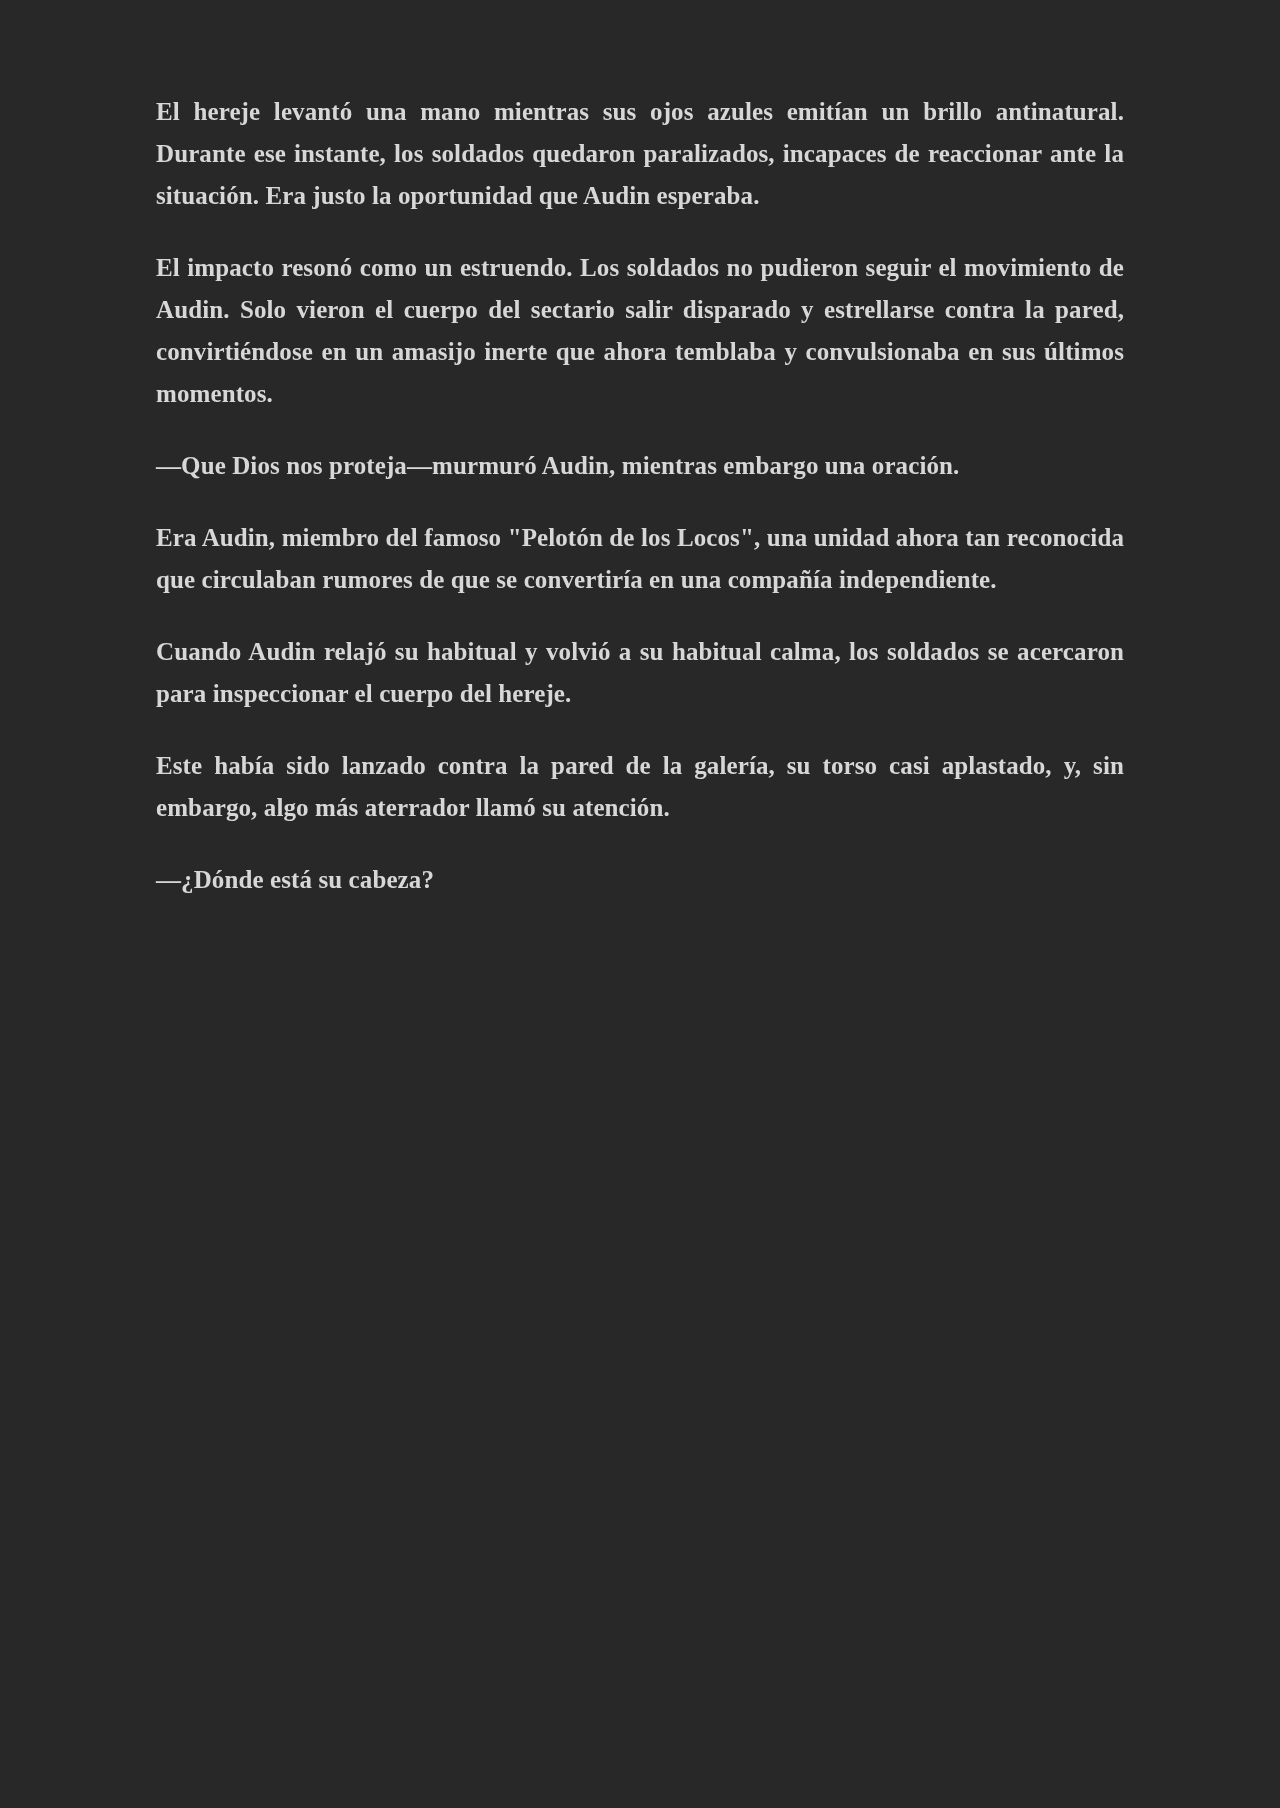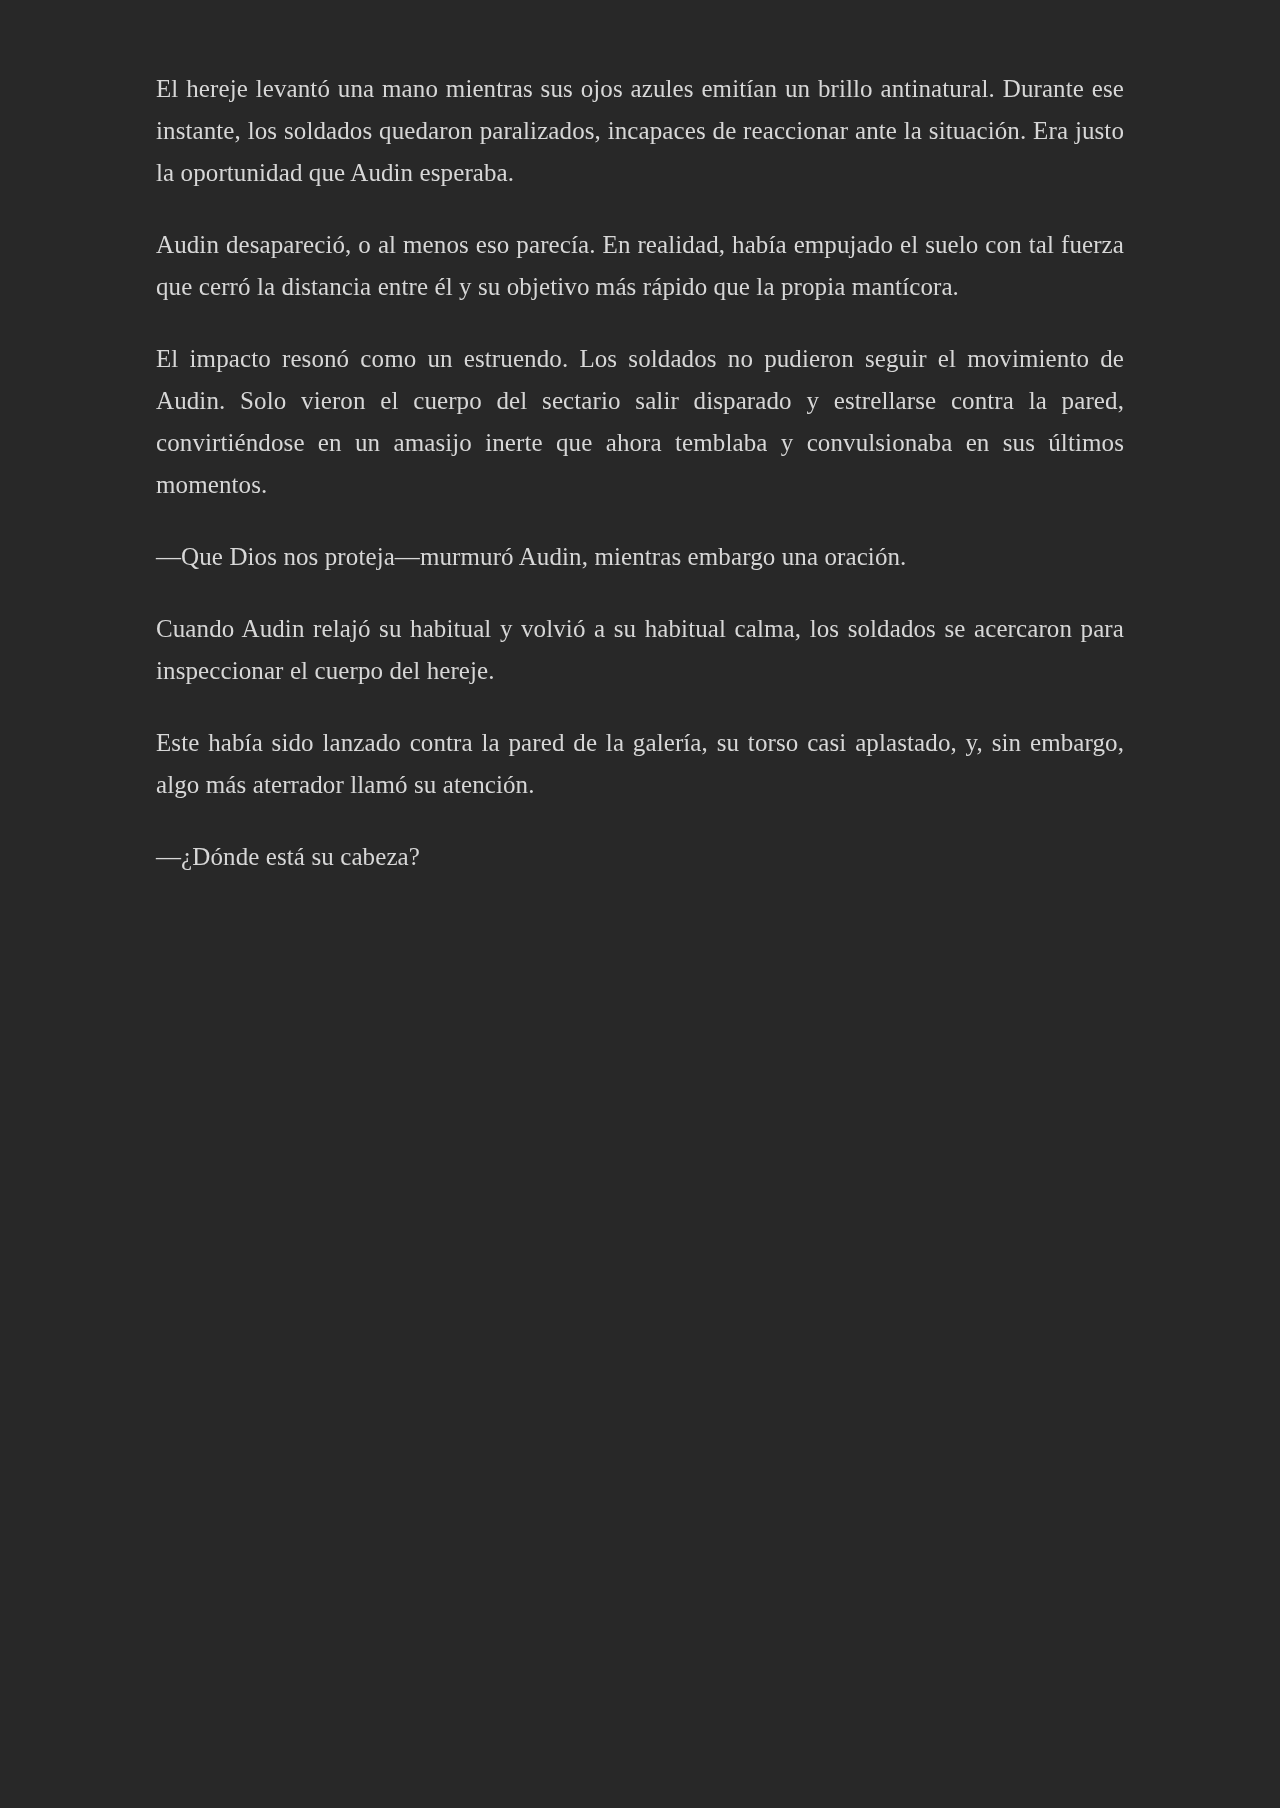--- a/index.html
+++ b/index.html
@@ -9,40 +9,41 @@
   }
   body {
     background: #282828;
     width: 1280px;
     min-height: 1808px;
     font-family: "Liberation Serif", "DejaVu Serif", serif;
   }
   .reader {
     width: 968px;
     margin: 0 auto;
-    padding-top: 68px;
+    padding-top: 91px;
     box-sizing: border-box;
+    font-weight: bold;
   }
   .reader p {
     margin: 0 0 30px 0;
     color: #d7d7d7;
     font-size: 25px;
     line-height: 42px;
     text-align: justify;
     text-justify: inter-word;
     letter-spacing: 0.1px;
   }
   .reader p:last-child {
     margin-bottom: 0;
   }
 </style>
 </head>
 <body>
 
 <main class="reader">
   <p>El hereje levantó una mano mientras sus ojos azules emitían un brillo antinatural. Durante ese instante, los soldados quedaron paralizados, incapaces de reaccionar ante la situación. Era justo la oportunidad que Audin esperaba.</p>
-  <p>Audin desapareció, o al menos eso parecía. En realidad, había empujado el suelo con tal fuerza que cerró la distancia entre él y su objetivo más rápido que la propia mantícora.</p>
   <p>El impacto resonó como un estruendo. Los soldados no pudieron seguir el movimiento de Audin. Solo vieron el cuerpo del sectario salir disparado y estrellarse contra la pared, convirtiéndose en un amasijo inerte que ahora temblaba y convulsionaba en sus últimos momentos.</p>
   <p>—Que Dios nos proteja—murmuró Audin, mientras embargo una oración.</p>
+  <p>Era Audin, miembro del famoso "Pelotón de los Locos", una unidad ahora tan reconocida que circulaban rumores de que se convertiría en una compañía independiente.</p>
   <p>Cuando Audin relajó su habitual y volvió a su habitual calma, los soldados se acercaron para inspeccionar el cuerpo del hereje.</p>
   <p>Este había sido lanzado contra la pared de la galería, su torso casi aplastado, y, sin embargo, algo más aterrador llamó su atención.</p>
   <p>—¿Dónde está su cabeza?</p>
 </main>
 
 </body></html>

